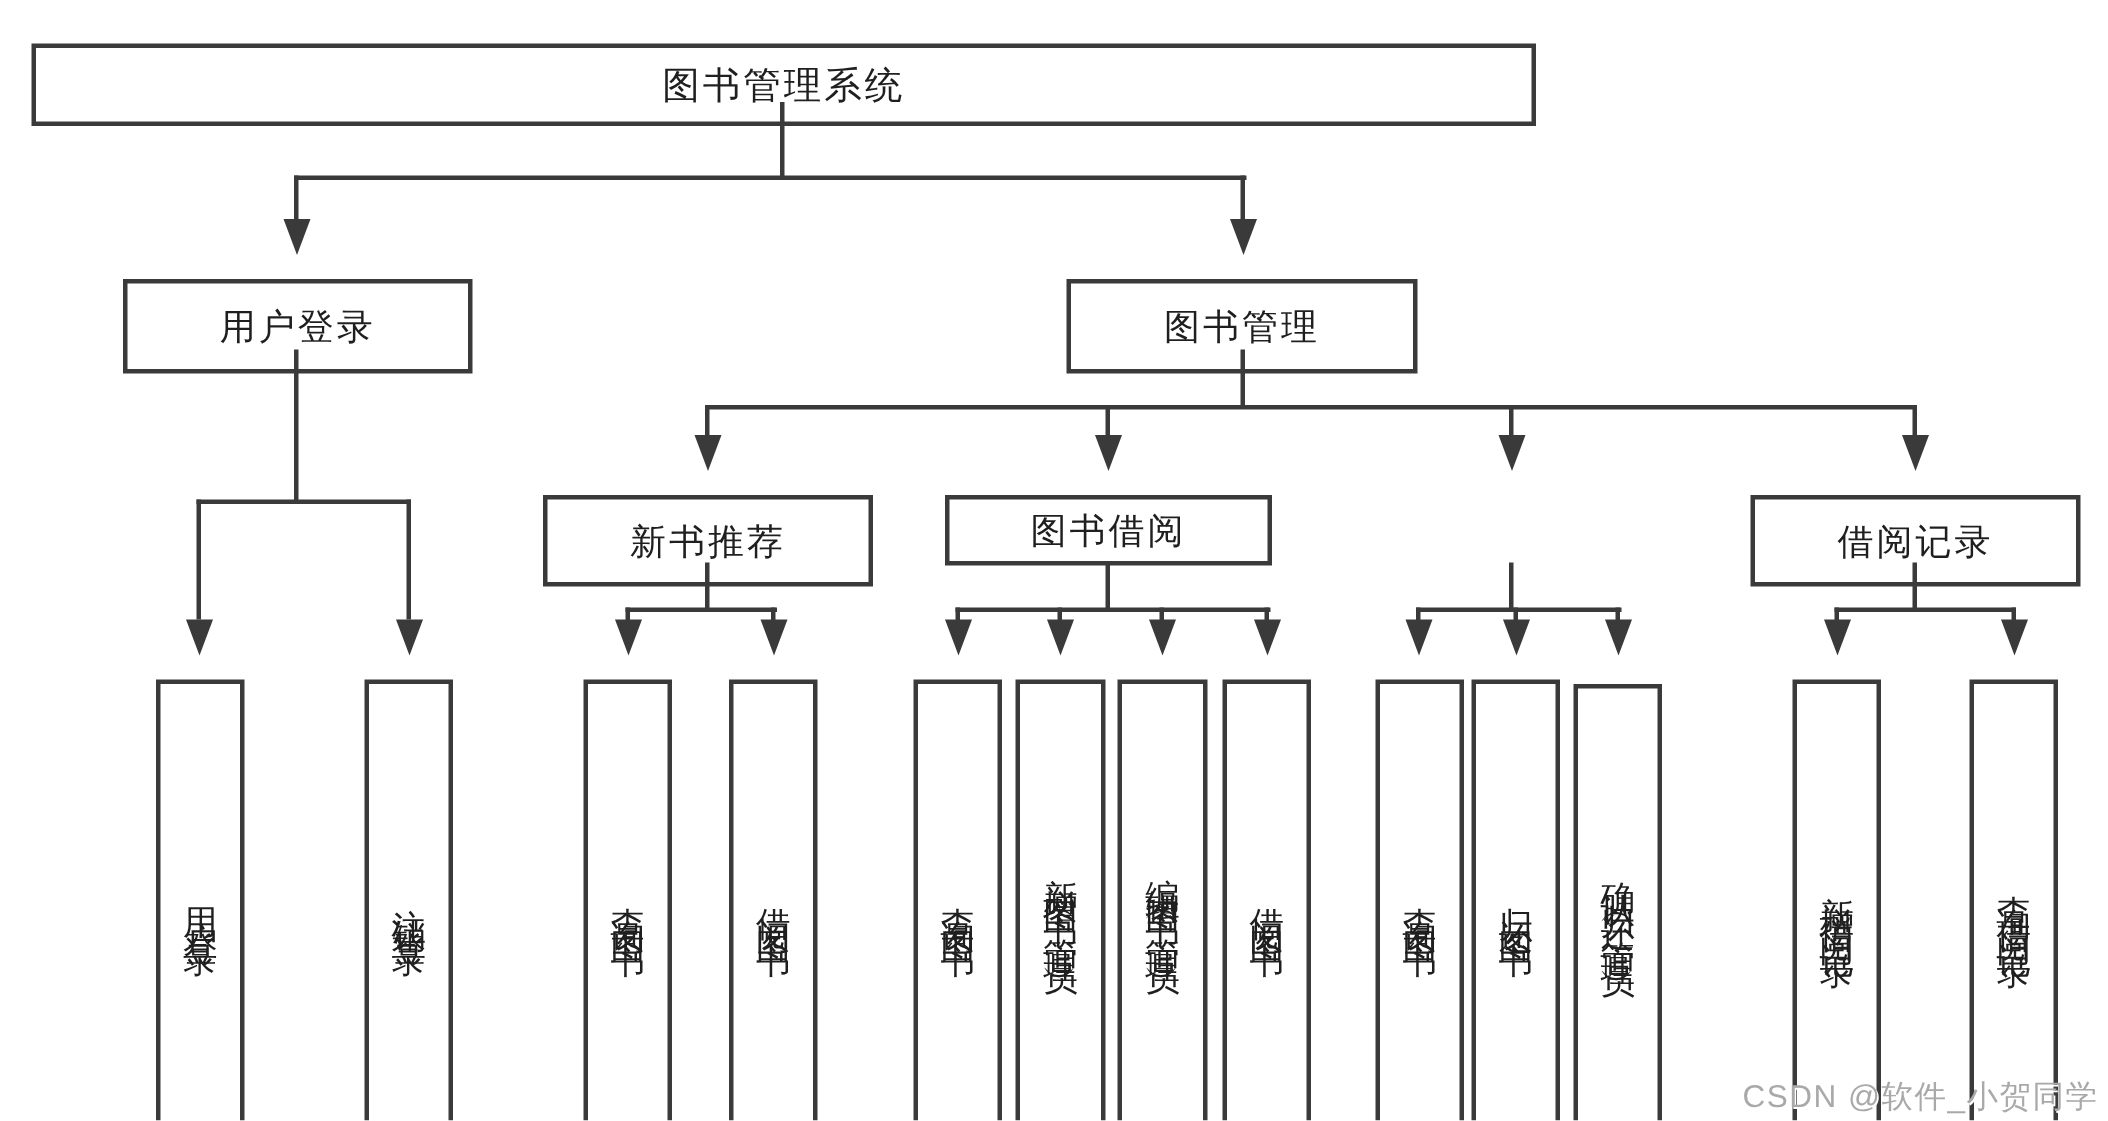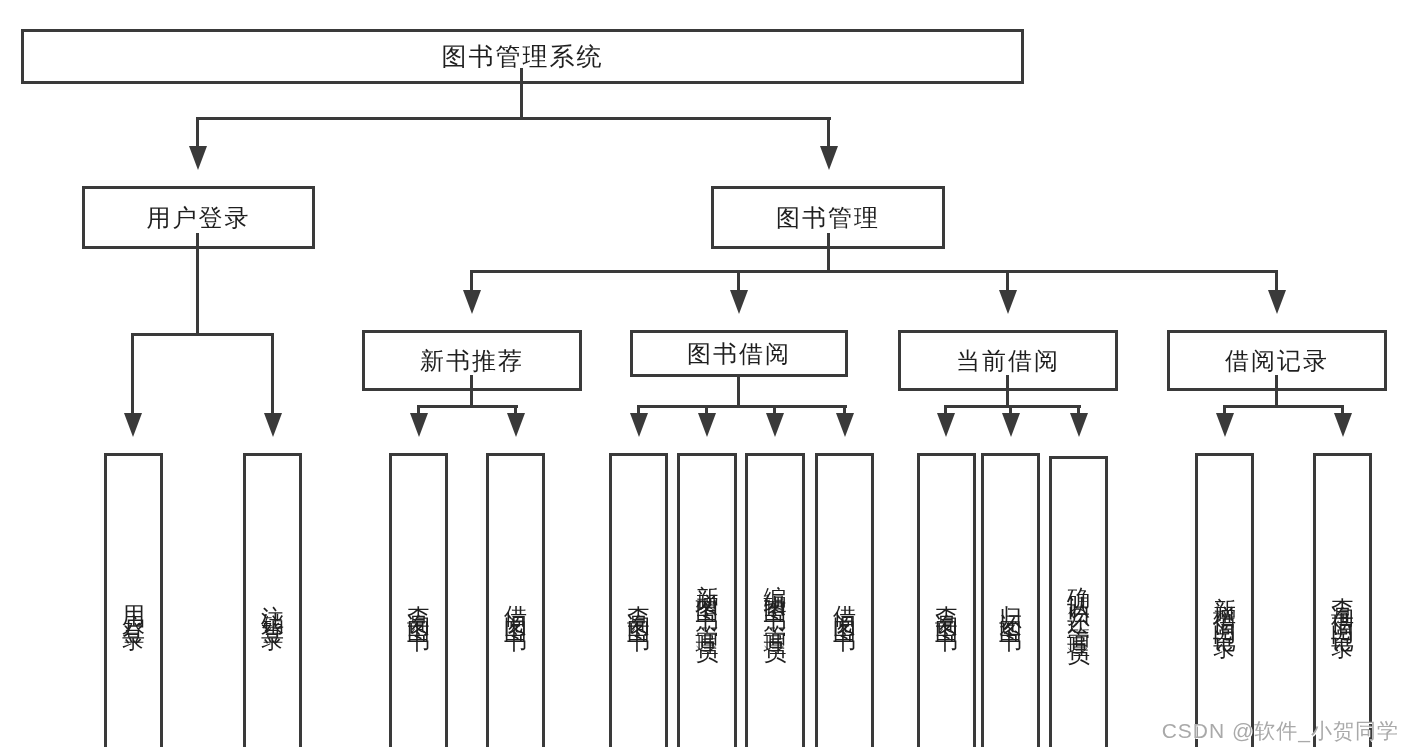--- a/index.html
+++ b/index.html
@@ -85,23 +85,20 @@
   </div>
 
   <div class="box h-box" style="left:362px; top:314px; width:220px; height:61px;align-items:center;">
     <span>新书推荐</span>
   </div>
 
   <div class="box h-box" style="left:630px; top:314px; width:218px; height:47px;">
     <span>图书借阅</span>
   </div>
 
-  <div class="box h-box" style="left:898px; top:314px; width:220px; height:61px;">
-    <span>当前借阅</span>
-  </div>
 
   <div class="box h-box" style="left:1167px; top:314px; width:220px; height:61px;">
     <span>借阅记录</span>
   </div>
 
   <div class="box v-box" style="left:104px; top:437px; width:59px; height:300px;">
     <span class="v-text">用户登录</span>
   </div>
 
   <div class="box v-box" style="left:243px; top:437px; width:59px; height:300px;">

